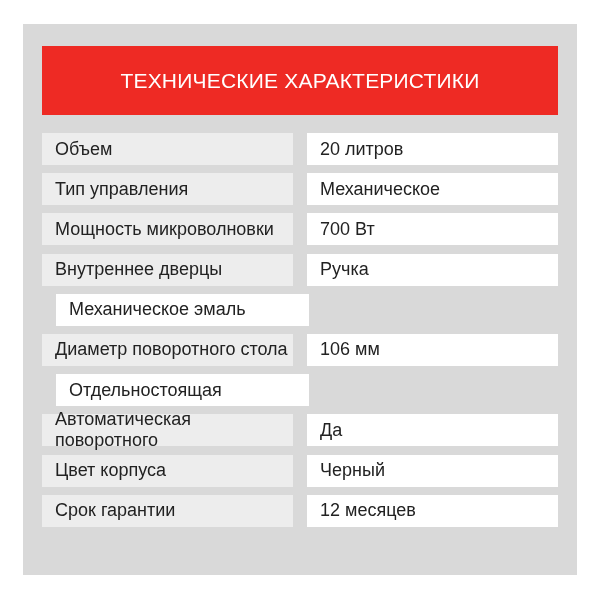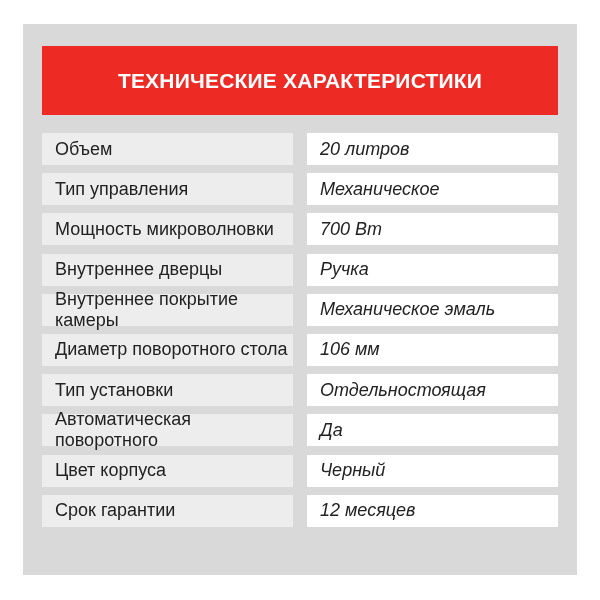--- a/index.html
+++ b/index.html
@@ -11,34 +11,34 @@
   .panel {
     position: absolute; left: 23px; top: 24px; width: 554px; height: 551px;
     background: #d9d9d9;
   }
   .banner {
     position: absolute; left: 19px; top: 22px; width: 516px; height: 69px;
     background: #ee2a24;
     display: flex; align-items: center; justify-content: center;
   }
   .banner-title {
-    color: #ffffff; font-size: 21px; letter-spacing: 0.2px; font-weight: bold;
+    color: #ffffff; font-size: 21px; letter-spacing: 0.2px; font-weight: normal;
   }
   .rows {
     position: absolute; left: 19px; top: 109px; width: 516px;
   }
   .row {
     display: flex; height: 32px; margin-bottom: 8.2px;
   }
   .cell {
     height: 32px; display: flex; align-items: center;
     font-size: 18px; color: #222222; box-sizing: border-box; padding-left: 13px;
   }
   .label { width: 253px; background: #ededed; }
-  .value { width: 253px; background: #ffffff; margin-left: 14px; font-style: italic; }
+  .value { width: 253px; background: #ffffff; margin-left: 14px; }
 </style>
 </head>
 <body>
 
 <div class="panel">
   <div class="banner">
     <span class="banner-title">ТЕХНИЧЕСКИЕ ХАРАКТЕРИСТИКИ</span>
   </div>
   <div class="rows">
     <div class="row">
@@ -51,29 +51,27 @@
     </div>
     <div class="row">
       <div class="cell label">Мощность микроволновки</div>
       <div class="cell value">700 Вт</div>
     </div>
     <div class="row">
       <div class="cell label">Внутреннее дверцы</div>
       <div class="cell value">Ручка</div>
     </div>
     <div class="row">
-      <div class="cell label">Внутреннее покрытие камеры</div>
       <div class="cell value">Механическое эмаль</div>
     </div>
     <div class="row">
       <div class="cell label">Диаметр поворотного стола</div>
       <div class="cell value">106 мм</div>
     </div>
     <div class="row">
-      <div class="cell label">Тип установки</div>
       <div class="cell value">Отдельностоящая</div>
     </div>
     <div class="row">
       <div class="cell label">Автоматическая поворотного</div>
       <div class="cell value">Да</div>
     </div>
     <div class="row">
       <div class="cell label">Цвет корпуса</div>
       <div class="cell value">Черный</div>
     </div>

